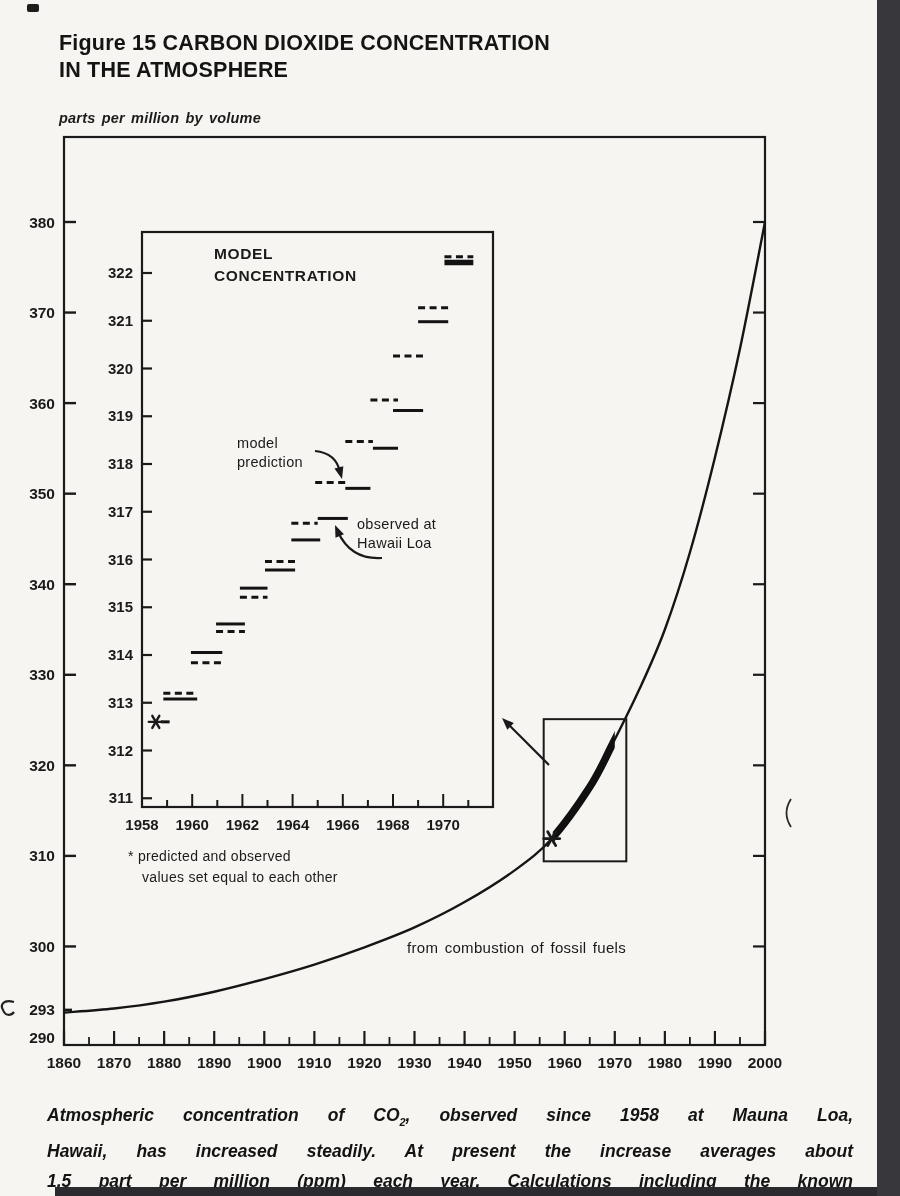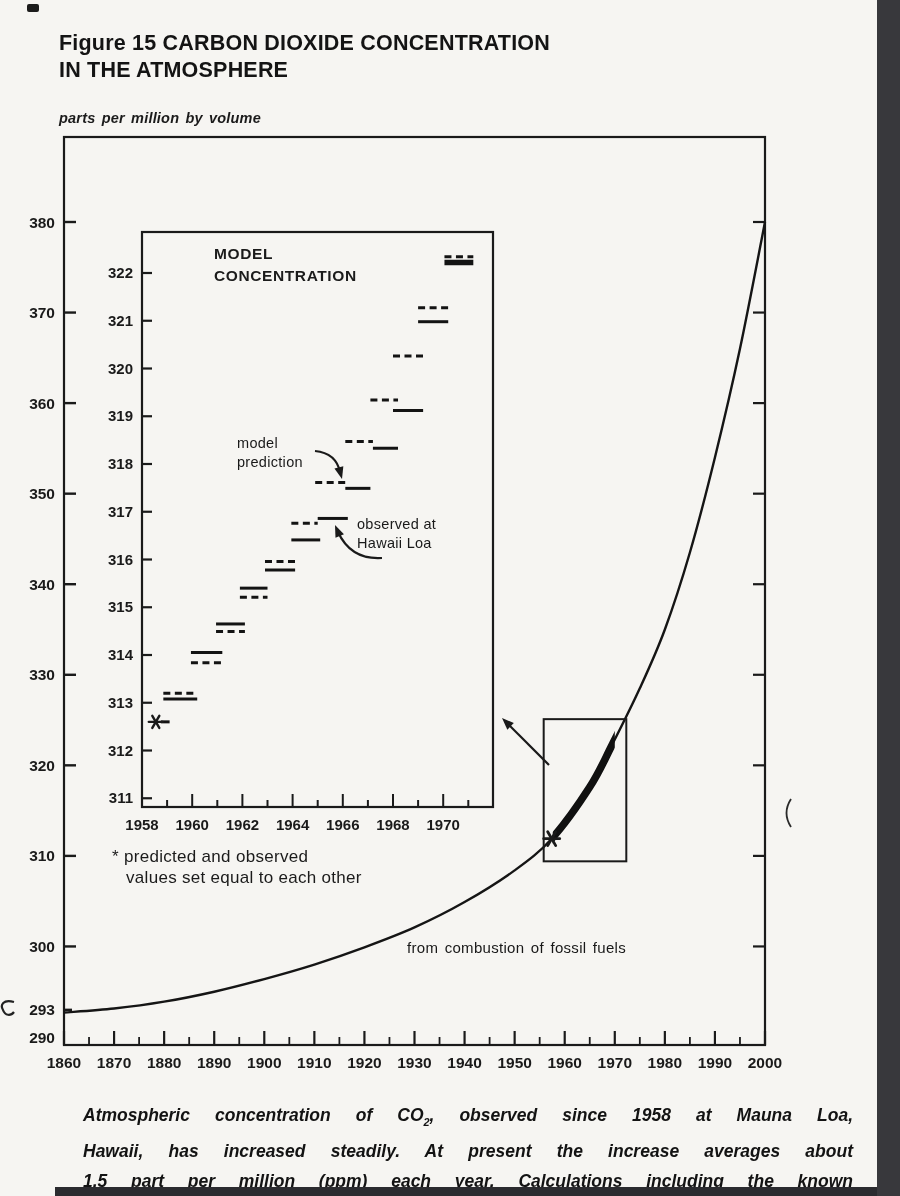--- a/index.html
+++ b/index.html
@@ -8,28 +8,28 @@
   .page{position:absolute;left:0;top:0;width:900px;height:960px;}
   svg{position:absolute;left:0;top:0;}
   svg text{font-family:"Liberation Sans","DejaVu Sans",sans-serif;fill:#1a1a1a;}
   .fig-title{position:absolute;left:59px;top:30px;margin:0;font-size:21.5px;line-height:27px;
              font-weight:bold;letter-spacing:.2px;color:#141414;}
   .units{position:absolute;left:59px;top:97px;font-size:14.5px;font-weight:bold;font-style:italic;
          letter-spacing:.2px;word-spacing:2px;margin-top:13px;}
   .inset-title{position:absolute;left:214px;top:243px;font-size:15.5px;font-weight:bold;
                line-height:22px;letter-spacing:.6px;}
   .small-label{position:absolute;font-size:14.5px;line-height:19px;letter-spacing:.3px;color:#191919;}
-  .footnote{position:absolute;left:112px;top:846px;font-size:17px;line-height:21px;letter-spacing:.3px;}
+  .footnote{position:absolute;left:128px;top:846px;font-size:14px;line-height:21px;letter-spacing:.3px;}
   .footnote .fn2{padding-left:14px;}
   .annot{position:absolute;left:407px;top:936px;font-size:15px;line-height:23px;letter-spacing:.3px;
          word-spacing:2px;color:#181818;}
   sub{font-size:.62em;}
   .caption{position:absolute;left:47px;top:1101px;width:806px;font-size:17.5px;font-weight:bold;
            font-style:italic;line-height:29.5px;color:#131313;}
-  .cap-line{text-align:justify;text-align-last:justify;margin-left:36px;}
+  .cap-line{text-align:justify;text-align-last:justify;}
   .scan-band{position:absolute;right:0;top:0;width:23px;height:1196px;background:#38383c;}
   .bottom-band{position:absolute;left:55px;top:1187px;width:822px;height:9px;background:#2b2b2f;}
   .top-left-blob{position:absolute;left:27px;top:4px;width:12px;height:8px;background:#1c1c1c;border-radius:2px;}
 </style>
 </head>
 <body>
 
 <div class="page">
 
   <div class="top-left-blob"></div>

